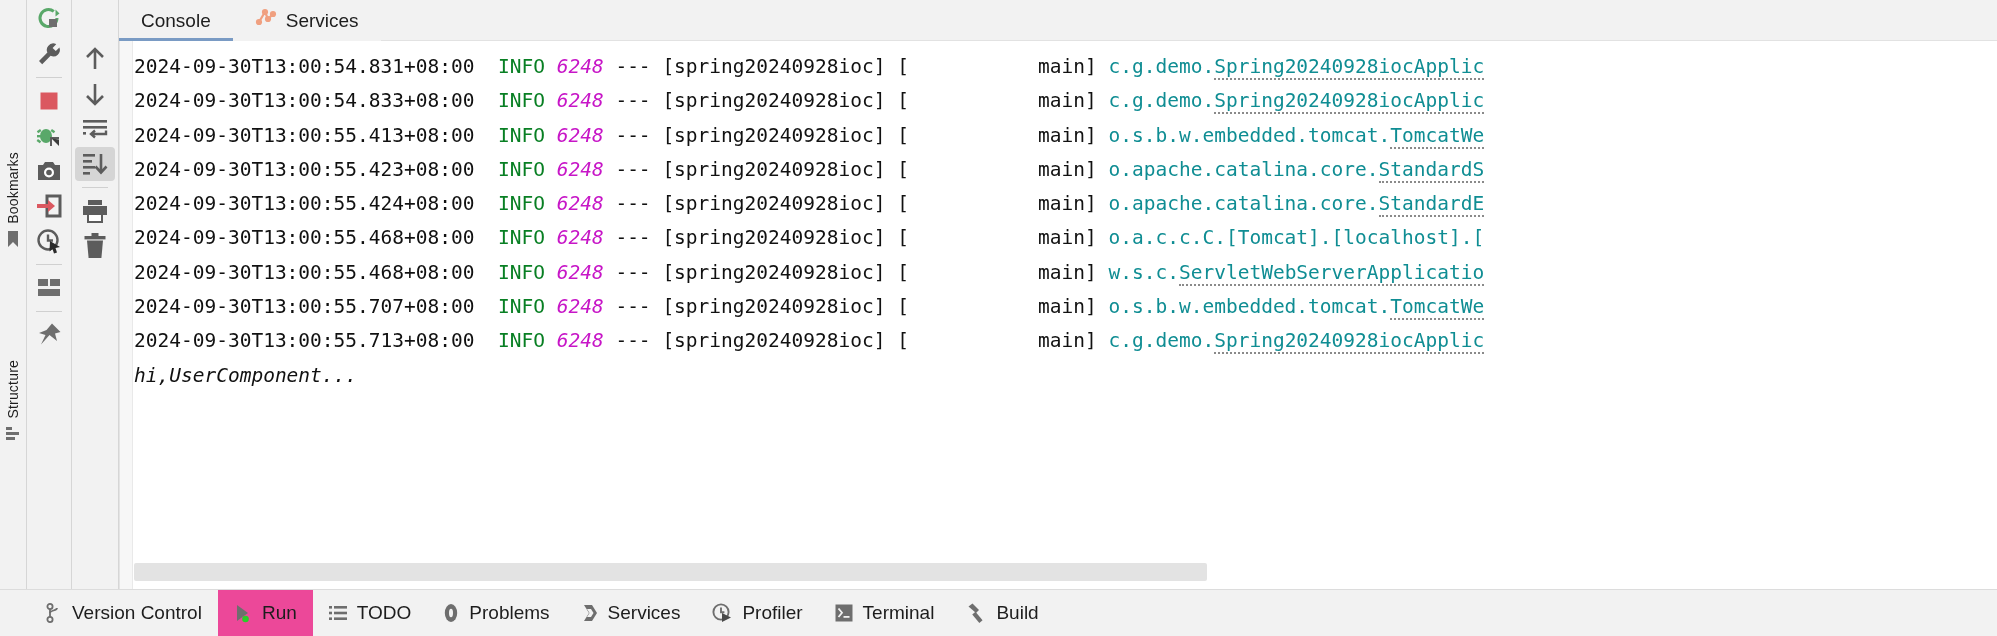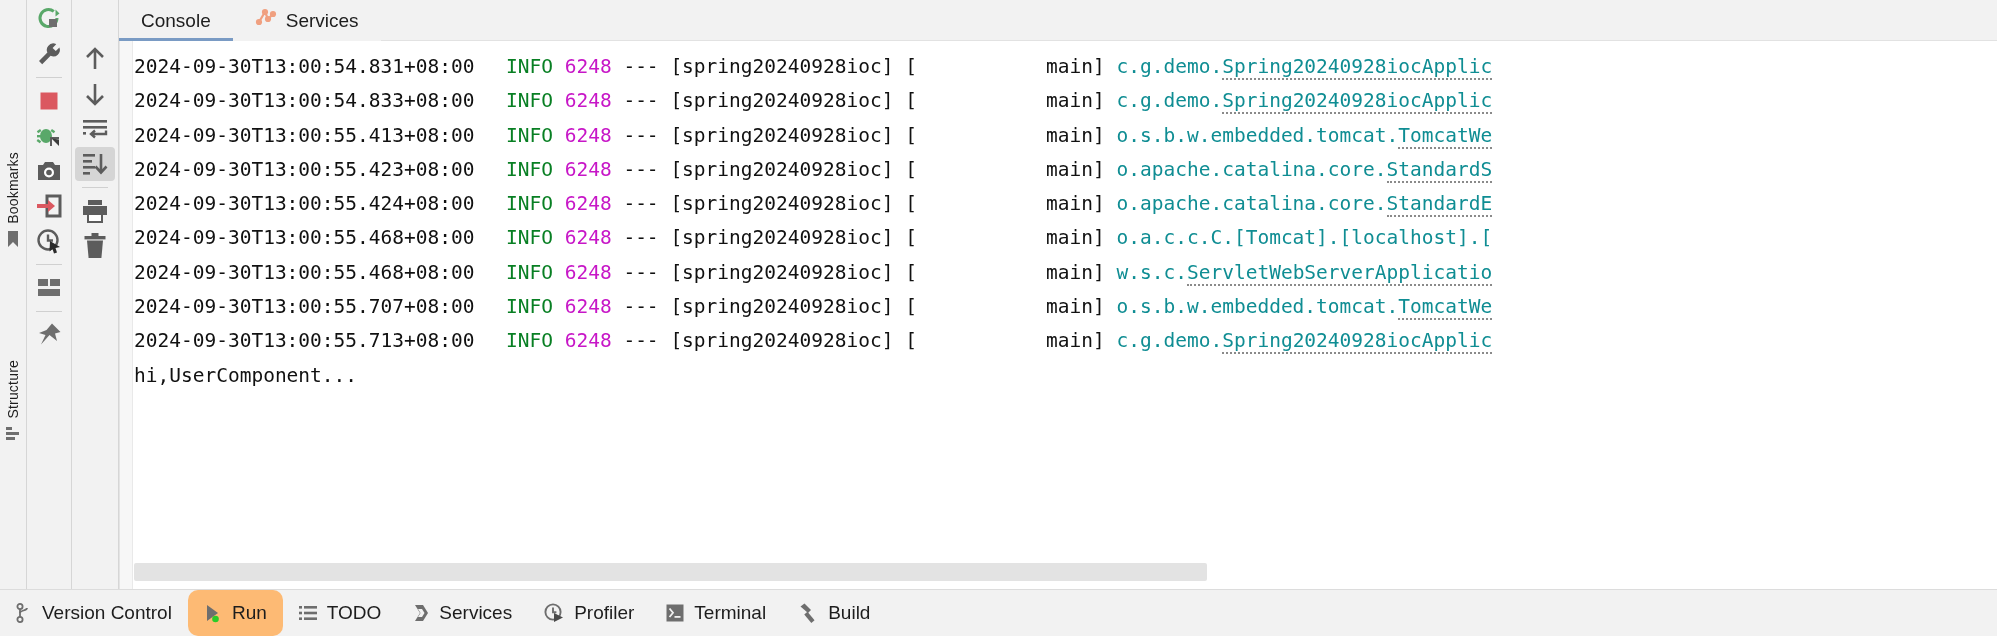--- a/index.html
+++ b/index.html
@@ -169,32 +169,32 @@
     font-family: "DejaVu Sans Mono", monospace;
     font-size: 19.5px;
     line-height: 34.3px;
     white-space: pre;
     color: #111111;
     padding-top: 9px;
     overflow: hidden;
   }
   .log .ln { display: block; }
   .c-ts   { color: #111111; }
-  .c-info { color: #087f23; margin-left: 8px; }
-  .c-pid  { color: #c716c7; }
+  .c-info { color: #087f23; }
+  .c-pid  { color: #c716c7; font-style: italic; }
   .c-dash { color: #111111; }
   .c-thr  { color: #111111; }
   .c-cls  { color: #0f8d93; text-align: right; }
   .c-link {
     color: #0f8d93;
     text-decoration: none;
     border-bottom: 2px dotted #8a8a8a;
     cursor: pointer;
   }
-  .c-plain { color: #111111; }
+  .c-plain { color: #111111; font-style: italic; }
 
   
   .hscroll-track {
     position: absolute;
     left: 14px;
     right: 0;
     bottom: 8px;
     height: 18px;
     background: #ffffff;
   }
@@ -210,32 +210,33 @@
   }
 
   
   .status-bar {
     flex: 0 0 46px;
     height: 46px;
     background: #f2f2f2;
     border-top: 1px solid #dcdcdc;
     display: flex;
     align-items: stretch;
+    padding-left: 30px;
   }
   .sb-item {
     display: flex;
     align-items: center;
     gap: 10px;
     padding: 0 16px;
     font-size: 19px;
     color: #1d1d1d;
     cursor: pointer;
     white-space: nowrap;
   }
-  .sb-item.active { background: #fdba74; border-radius: 10px; }
+  .sb-item.active { background: #ec4899; }
   .sb-icon { line-height: 0; display: inline-flex; }
 </style>
 </head>
 <body>
 
 <div id="app">
 
   <div class="main-area">
 
     <div class="left-stripe">
@@ -494,20 +495,29 @@
           <rect x="5" y="1" width="13" height="2.6" fill="#6e6e6e"></rect>
           <rect x="0" y="6.7" width="3" height="2.6" fill="#6e6e6e"></rect>
           <rect x="5" y="6.7" width="13" height="2.6" fill="#6e6e6e"></rect>
           <rect x="0" y="12.4" width="3" height="2.6" fill="#6e6e6e"></rect>
           <rect x="5" y="12.4" width="13" height="2.6" fill="#6e6e6e"></rect>
         </svg>
       </span>
       <span>TODO</span>
     </div>
 
+    <div class="sb-item">
+      <span class="sb-icon">
+        <svg width="16" height="20" viewBox="0 0 16 20">
+          <ellipse cx="8" cy="10" rx="6.2" ry="9" fill="#6e6e6e"></ellipse>
+          <ellipse cx="8" cy="10" rx="2" ry="4.2" fill="#f2f2f2"></ellipse>
+        </svg>
+      </span>
+      <span>Problems</span>
+    </div>
 
     <div class="sb-item">
       <span class="sb-icon">
         <svg width="16" height="20" viewBox="0 0 16 20">
           <path d="M2 2 L10 2 L15 10 L10 18 L2 18 L7 10 Z" fill="#6e6e6e"></path>
           <path d="M5 6 L9 6 L11.5 10 L9 14 L5 14 L7.5 10 Z" fill="#f2f2f2"></path>
         </svg>
       </span>
       <span>Services</span>
     </div>

